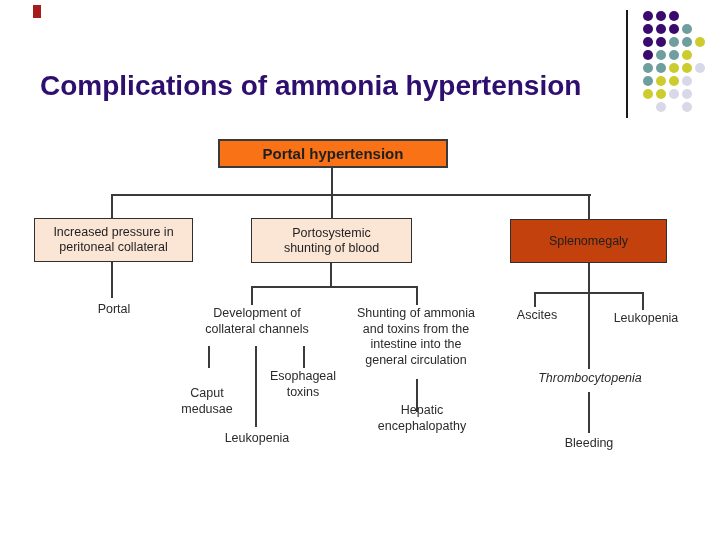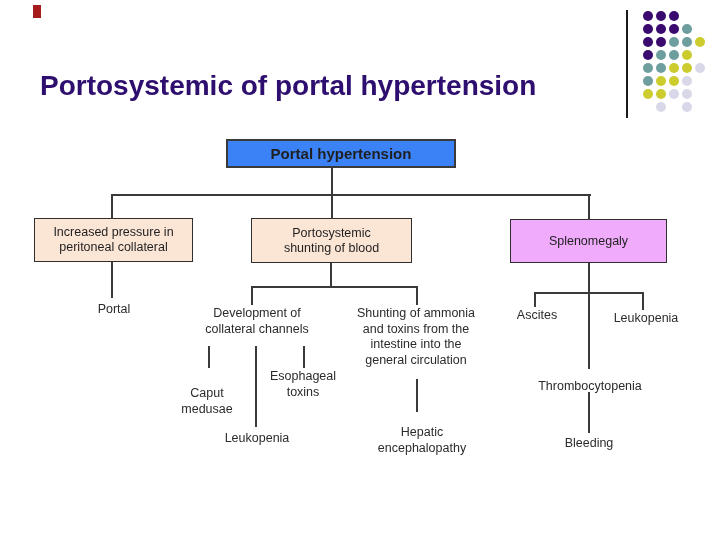--- a/index.html
+++ b/index.html
@@ -24,31 +24,31 @@
   .box-pressure{left:34px;top:218px;width:159px;height:44px;padding:0 12px;}
   .box-shunting{left:251px;top:218px;width:161px;height:45px;padding:0 19px;}
   .box-spleno{left:510px;top:219px;width:157px;height:44px;}
   .fc-label{color:#2b2b2b;font-size:12.5px;line-height:1.24;text-align:center;}
   .lbl-ascites{left:84px;top:302px;width:60px;}
   .lbl-collateral{left:196px;top:306px;width:122px;}
   .lbl-ammonia{left:348px;top:306px;width:136px;}
   .lbl-caput{left:171px;top:386px;width:72px;}
   .lbl-esophageal{left:263px;top:369px;width:80px;}
   .lbl-hemorrhoids{left:212px;top:431px;width:90px;}
-  .lbl-hepatic{left:366px;top:425px;width:112px;}
+  .lbl-hepatic{left:366px;top:403px;width:112px;}
   .lbl-anemia{left:506px;top:308px;width:62px;}
   .lbl-leukopenia{left:604px;top:311px;width:84px;}
-  .lbl-thrombo{left:528px;top:379px;width:124px;}
+  .lbl-thrombo{left:528px;top:371px;width:124px;font-style:italic;}
   .lbl-bleeding{left:554px;top:436px;width:70px;}
 </style>
 </head>
 <body style="background: rgb(255, 255, 255);">
 
 <div class="abs red-mark" style="background: rgb(166, 28, 28);"></div>
-<div class="abs slide-title" style="color: rgb(46, 14, 110);">Portosystemic of portal hypertension</div>
+<div class="abs slide-title" style="color: rgb(46, 14, 110);">Complications of ammonia hypertension</div>
 <div class="abs divider" style="background: rgb(26, 26, 26);"></div>
 <div class="abs" id="dots">
     <div class="dot-row">
       <span class="dot" style="background: rgb(58, 10, 110);"></span>
       <span class="dot" style="background: rgb(58, 10, 110);"></span>
       <span class="dot" style="background: rgb(58, 10, 110);"></span>
       <span class="dot" style="background: transparent;"></span>
       <span class="dot" style="background: transparent;"></span>
     </div>
     <div class="dot-row">
@@ -95,24 +95,24 @@
     </div>
     <div class="dot-row">
       <span class="dot" style="background: transparent;"></span>
       <span class="dot" style="background: rgb(216, 216, 232);"></span>
       <span class="dot" style="background: transparent;"></span>
       <span class="dot" style="background: rgb(216, 216, 232);"></span>
       <span class="dot" style="background: transparent;"></span>
     </div>
   </div>
 
-<div class="abs fc-box box-root" style="background: #3b82f6; margin-left: 8px;">Portal hypertension</div>
+<div class="abs fc-box box-root" style="background: #f97316;">Portal hypertension</div>
 <div class="abs fc-box box-branch box-pressure" style="background: rgb(251, 229, 213);">Increased pressure in peritoneal collateral</div>
 <div class="abs fc-box box-branch box-shunting" style="background: rgb(251, 229, 213);">Portosystemic shunting of blood</div>
-<div class="abs fc-box box-branch box-spleno" style="background: #f0abfc;">Splenomegaly</div>
+<div class="abs fc-box box-branch box-spleno" style="background: #c2410c;">Splenomegaly</div>
 
 <div class="abs line" style="left: 331px; top: 168px; width: 2px; height: 28px; background: rgb(58, 58, 58);"></div>
 <div class="abs line" style="left: 111px; top: 194px; width: 480px; height: 2px; background: rgb(58, 58, 58);"></div>
 <div class="abs line" style="left: 111px; top: 194px; width: 2px; height: 25px; background: rgb(58, 58, 58);"></div>
 <div class="abs line" style="left: 331px; top: 194px; width: 2px; height: 25px; background: rgb(58, 58, 58);"></div>
 <div class="abs line" style="left: 588px; top: 194px; width: 2px; height: 26px; background: rgb(58, 58, 58);"></div>
 <div class="abs line" style="left: 111px; top: 262px; width: 2px; height: 36px; background: rgb(58, 58, 58);"></div>
 <div class="abs line" style="left: 330px; top: 263px; width: 2px; height: 24px; background: rgb(58, 58, 58);"></div>
 <div class="abs line" style="left: 251px; top: 286px; width: 167px; height: 2px; background: rgb(58, 58, 58);"></div>
 <div class="abs line" style="left: 251px; top: 286px; width: 2px; height: 19px; background: rgb(58, 58, 58);"></div>

